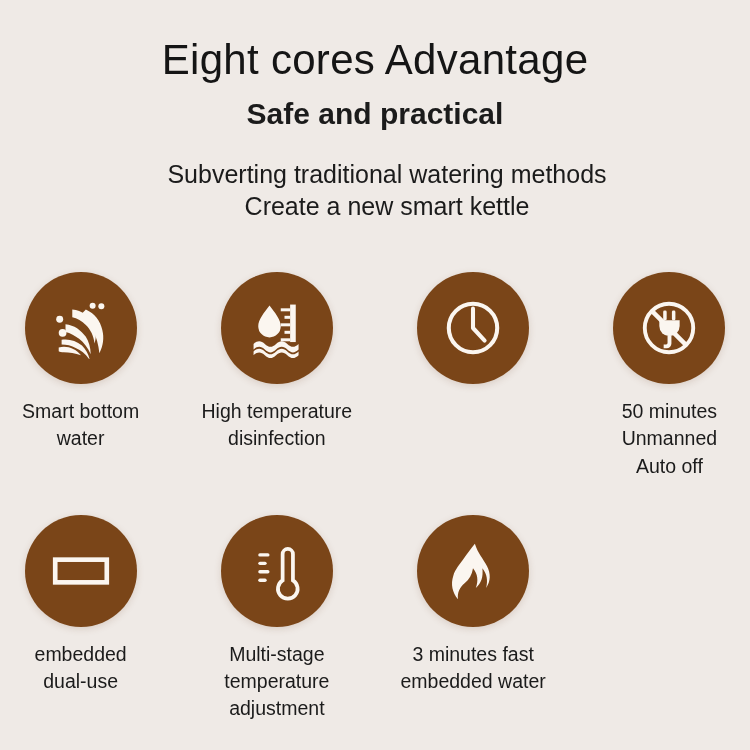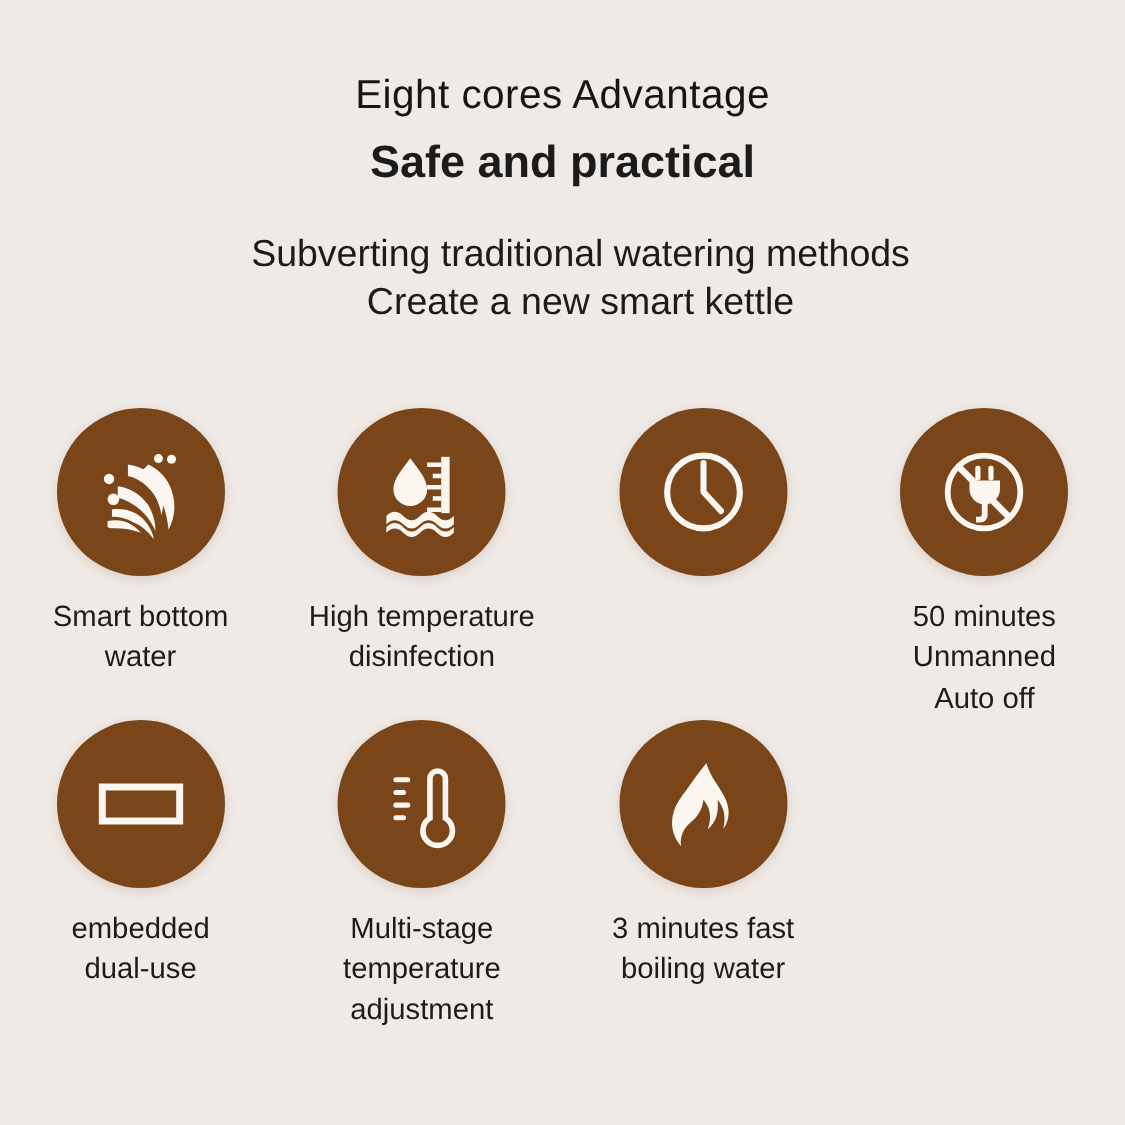--- a/index.html
+++ b/index.html
@@ -20,26 +20,26 @@
     height: 750px;
     box-sizing: border-box;
   }
 
   
   .header {
     text-align: center;
     padding-top: 36px;
   }
   .title {
-    font-size: 27px;
+    font-size: 42px;
     line-height: 1.12;
     font-weight: 400;
     letter-spacing: 0.3px;
     color: #151515;
-    margin: 12px;
+    margin: 0;
   }
   .subtitle {
     font-size: 30px;
     line-height: 1.15;
     font-weight: 700;
     color: #1b1b1b;
     margin: 14px 0 0 0;
   }
   .tagline {
     margin: 26px 0 0 0;
@@ -56,20 +56,21 @@
   
   .grid {
     position: absolute;
     left: 0;
     top: 272px;
     width: 750px;
     display: grid;
     grid-template-columns: repeat(4, 1fr);
     row-gap: 0px;
     column-gap: 0px;
+    gap: 35px;
   }
   .cell {
     display: flex;
     flex-direction: column;
     align-items: center;
     padding: 0 4px;
   }
   .badge {
     width: 112px;
     height: 112px;
@@ -233,19 +234,19 @@
       <div class="badge">
         <span>
           <svg width="60" height="60" viewBox="0 0 64 64" fill="#fbf6f0">
             <path d="M34 3c3 10 9 16 13 24 4 8 4 16-1 23 2-8 1-15-4-21 1 9-1 16-7 21 3-8 2-15-3-21-1 7-4 12-9 16-5 4-8 10-7 17-6-7-8-16-5-25 2-7 7-12 11-18 4-6 8-11 12-16z"></path>
             <path d="M20 24c2 6 1 11-2 16-3 5-4 11-2 17-5-5-6-13-3-20 2-5 4-9 7-13z"></path>
           </svg>
         </span>
       </div>
       <div class="caption">
         <span class="ln">3 minutes fast</span>
-        <span class="ln">boiling water</span>
+        <span class="ln">embedded water</span>
       </div>
     </div>
 
 
   </div>
 </div>
 
 </body></html>

